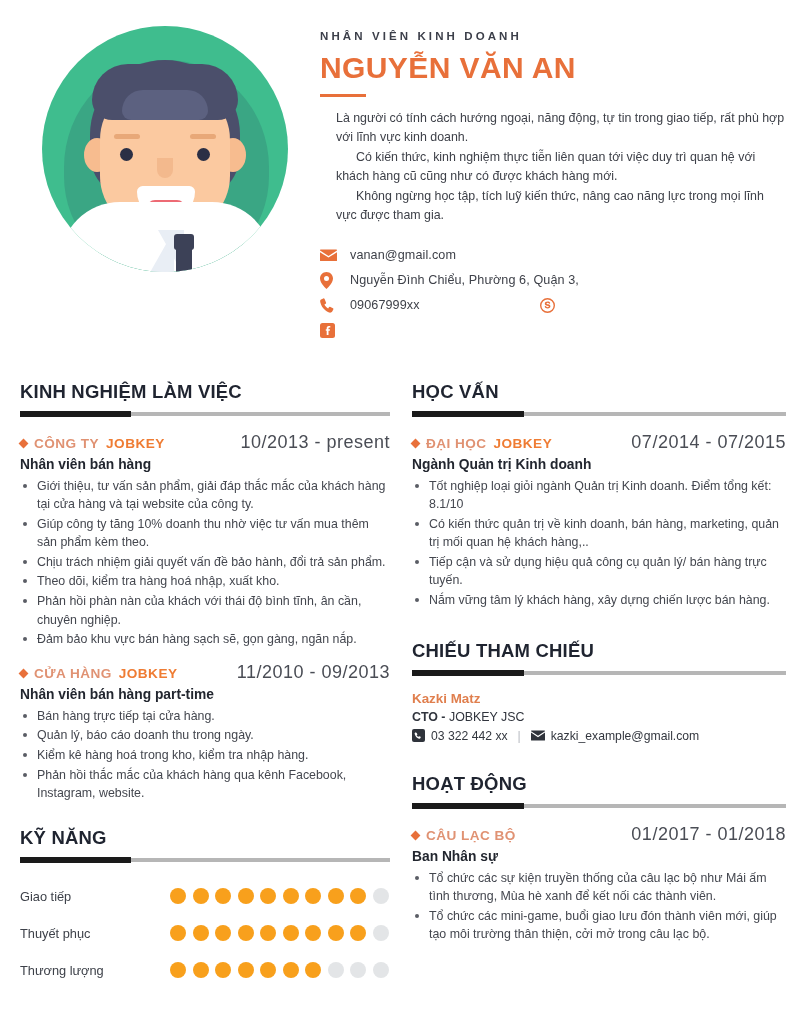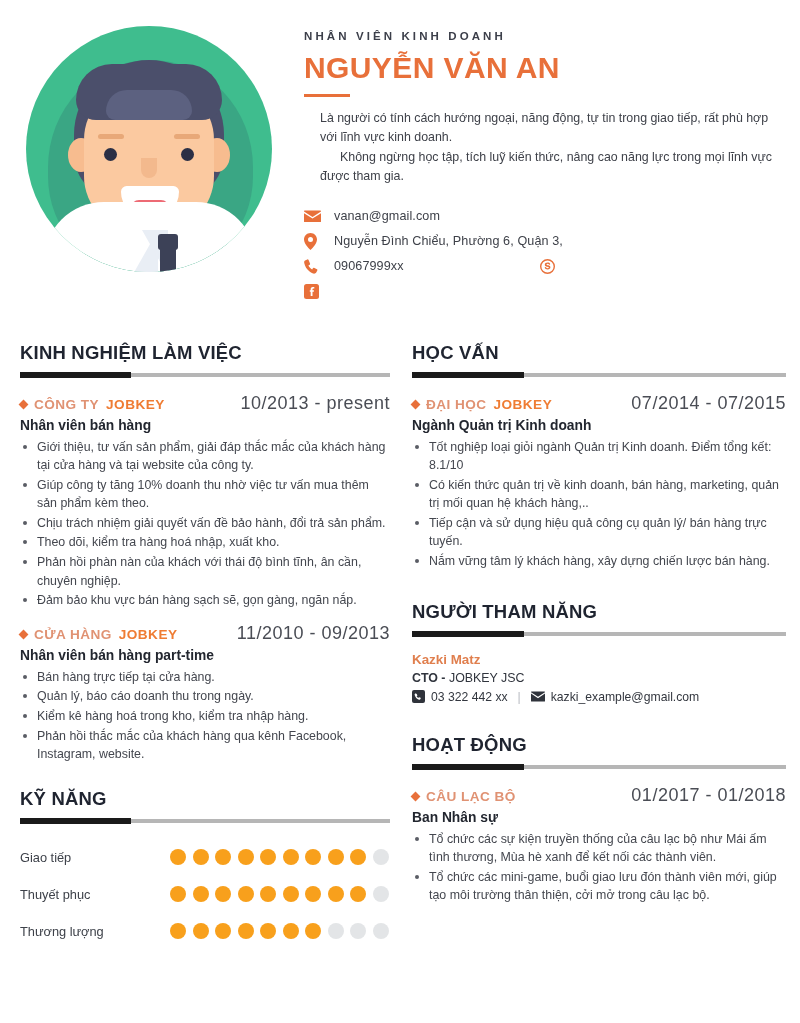--- a/index.html
+++ b/index.html
@@ -6,21 +6,21 @@
   html, body {
     width: 800px; height: 1023px;
     background: #ffffff;
     font-family: "Liberation Sans", sans-serif;
     color: #3c3c3c;
     overflow: hidden;
   }
   .page { position: relative; width: 800px; height: 1023px; background: #fff; }
 
   
-  .header { display: flex; padding: 22px 14px 0 20px; gap: 22px; }
+  .header { display: flex; padding: 22px 14px 0 36px; gap: 22px; }
 
   .avatar-wrap { width: 262px; flex: 0 0 262px; }
   .avatar { position: relative; width: 258px; height: 258px; }
   .av-circle {
     position: absolute; left: 6px; top: 4px; width: 246px; height: 246px;
     border-radius: 50%; background: #3fbd8e;
     overflow: hidden;
   }
   .av-circle .shade {
     position: absolute; left: 22px; top: 34px; width: 205px; height: 215px;
@@ -193,20 +193,21 @@
       </div>
     </div>
 
     <div class="head-right">
       <div class="role-line">NHÂN VIÊN KINH DOANH</div>
       <div class="name">NGUYỄN VĂN AN</div>
       <div class="name-rule"></div>
 
       <div class="summary">
         <p>Là người có tính cách hướng ngoại, năng động, tự tin trong giao tiếp, rất phù hợp với lĩnh vực kinh doanh.</p>
+        <p class="ind">Có kiến thức, kinh nghiệm thực tiễn liên quan tới việc duy trì quan hệ với khách hàng cũ cũng như có được khách hàng mới.</p>
         <p class="ind">Không ngừng học tập, tích luỹ kiến thức, nâng cao năng lực trong mọi lĩnh vực được tham gia.</p>
       </div>
 
       <div class="contacts">
 
         <div class="crow">
           <span class="cicon">
             <svg width="17" height="13" viewBox="0 0 17 13">
                 <path fill="#e8703a" d="M0.6 0.6h15.8a.6.6 0 01.6.6v.3L8.5 7 0 1.5v-.3a.6.6 0 01.6-.6zM0 3.2l8.5 5.4L17 3.2v8.2a.6.6 0 01-.6.6H.6a.6.6 0 01-.6-.6z"></path>
               </svg>
@@ -371,21 +372,21 @@
           <ul class="pts">
             <li>Tốt nghiệp loại giỏi ngành Quản trị Kinh doanh. Điểm tổng kết: 8.1/10</li>
             <li>Có kiến thức quản trị về kinh doanh, bán hàng, marketing, quản trị mối quan hệ khách hàng,..</li>
             <li>Tiếp cận và sử dụng hiệu quả công cụ quản lý/ bán hàng trực tuyến.</li>
             <li>Nắm vững tâm lý khách hàng, xây dựng chiến lược bán hàng.</li>
           </ul>
         </div>
       </div>
 
       <div class="sec-block" style="margin-top:30px;">
-        <div class="sec-title">NGƯỜI THAM NĂNG</div>
+        <div class="sec-title">CHIẾU THAM CHIẾU</div>
         <div class="sec-rule"></div>
 
         <div>
           <div class="ref-name">Kazki Matz</div>
           <div class="ref-role">
             <b>CTO -</b>
             <span>JOBKEY JSC</span>
           </div>
           <div class="ref-contact">
             <span class="mini-ico">

